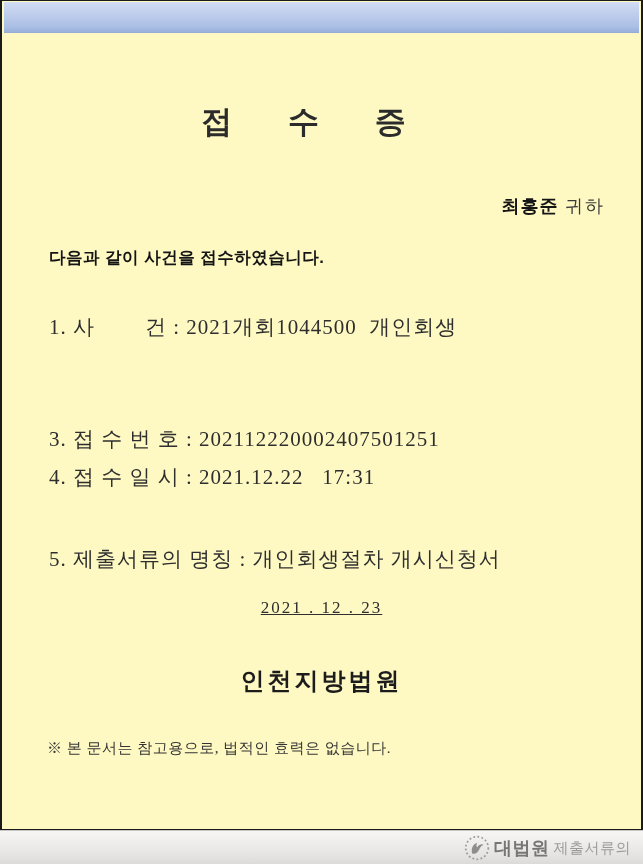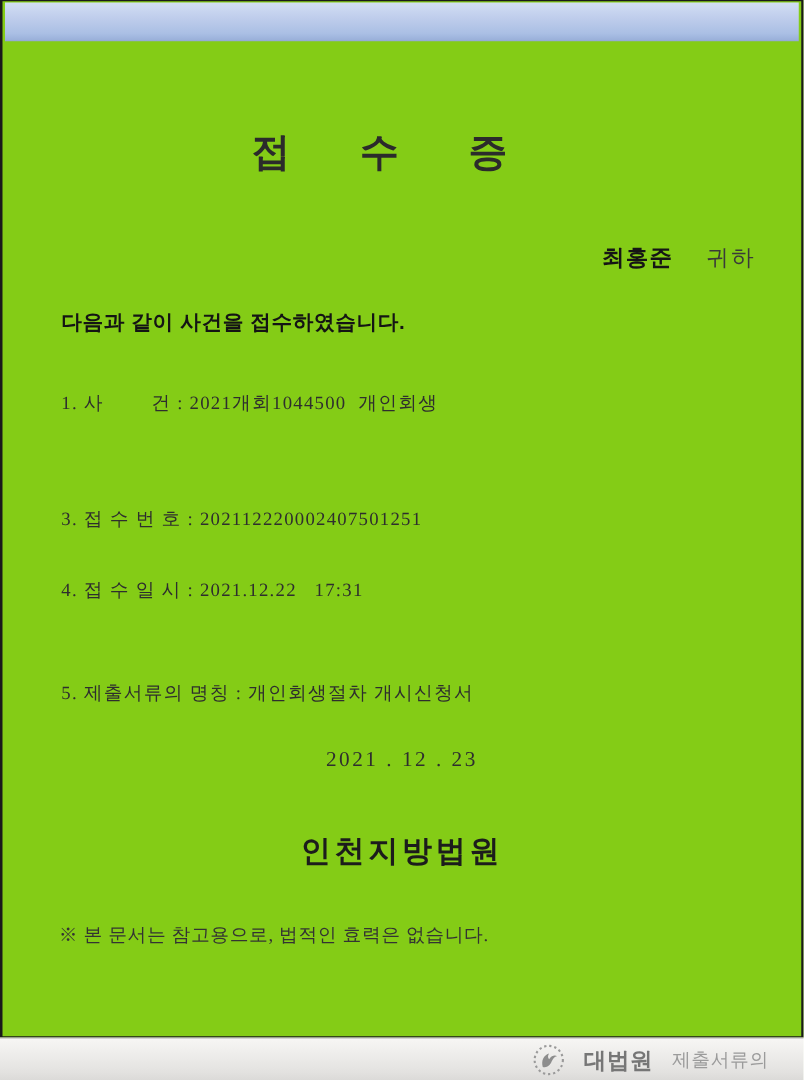--- a/index.html
+++ b/index.html
@@ -15,21 +15,21 @@
     background: #ffffff;
     font-family: "Liberation Serif", "DejaVu Serif", serif;
   }
   
   .page {
     position: absolute;
     top: 0; left: 0;
     width: 643px;
     height: 830px;
     box-sizing: border-box;
-    background: #84cc16;
+    background: #fef9c3;
     border-left: 2px solid #1a1a1a;
     border-right: 2px solid #1a1a1a;
     border-top: 1px solid #1a1a1a;
     border-bottom: 1px solid #1a1a1a;
   }
   
   .topbar {
     position: absolute;
     top: 1px; left: 2px; right: 2px;
     height: 31px;
@@ -58,64 +58,64 @@
   .recipient .name {
     font-family: "Liberation Sans", "DejaVu Sans", sans-serif;
     font-weight: bold;
     letter-spacing: 1px;
     color: #151515;
   }
   .recipient .honorific {
     font-weight: normal;
     letter-spacing: 2px;
     color: #3a3a3a;
-    margin-left: 20px;
   }
   .intro {
     position: absolute;
     top: 246px;
     left: 47px;
     font-family: "Liberation Sans", "DejaVu Sans", sans-serif;
     font-weight: bold;
     font-size: 16.5px;
     color: #141414;
     letter-spacing: 0.5px;
     white-space: pre;
     text-align: center;
   }
   .item {
     position: absolute;
     left: 47px;
-    font-size: 15px;
+    font-size: 21px;
     color: #2e2e2e;
     letter-spacing: 1px;
     white-space: pre;
   }
   .item-1 { top: 312px; }
   .item-2 { top: 362px; }
-  .item-3 { top: 405px; text-align: center; }
+  .item-3 { top: 424px; text-align: center; }
   .item-4 { top: 462px; }
   .item-5 { top: 512px; margin-top: 32px; }
   .redaction-box {
     display: inline-block;
     width: 23px;
     height: 25px;
     background: #e4e4e4;
     vertical-align: -6px;
     margin: 0 7px 0 1px;
   }
   .issue-date {
     position: absolute;
     top: 597px;
     left: 0; right: 0;
     text-align: center;
     font-size: 17px;
     color: #2e2e2e;
     letter-spacing: 2px;
     white-space: pre;
+    text-decoration: underline;
   }
   .court-name {
     position: absolute;
     top: 664px;
     left: 0; right: 0;
     text-align: center;
     font-size: 24px;
     font-weight: bold;
     color: #1c1c1c;
     letter-spacing: 3px;
@@ -134,26 +134,26 @@
     position: absolute;
     top: 830px; left: 0;
     width: 643px;
     height: 34px;
     box-sizing: border-box;
     background: linear-gradient(to bottom, #f7f6f4 0%, #eceBe9 45%, #e3e2e0 80%, #dbdad8 100%);
     border-top: 1px solid #c6c5c3;
   }
   .footer-logo {
     position: absolute;
-    right: 28px;
+    right: 12px;
     top: 3px;
     height: 28px;
     display: flex;
     align-items: center;
-    gap: 15px;
+    gap: 4px;
   }
   .logo-emblem { display: inline-block; line-height: 0; }
   .logo-title {
     font-family: "Liberation Sans", "DejaVu Sans", sans-serif;
     font-weight: bold;
     font-size: 18px;
     color: #767676;
     letter-spacing: 0.5px;
   }
   .logo-subtitle {

